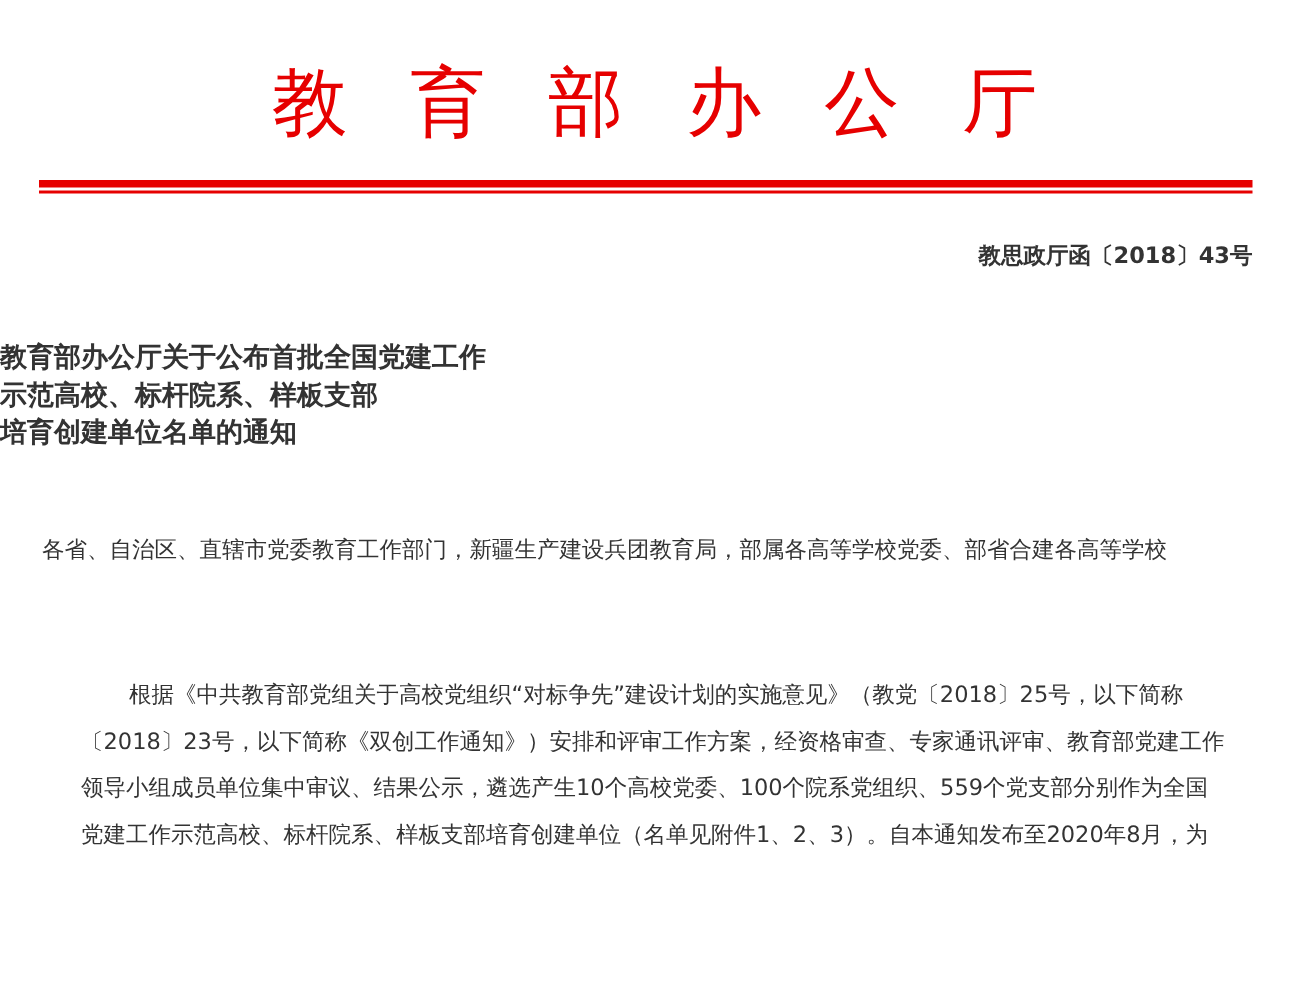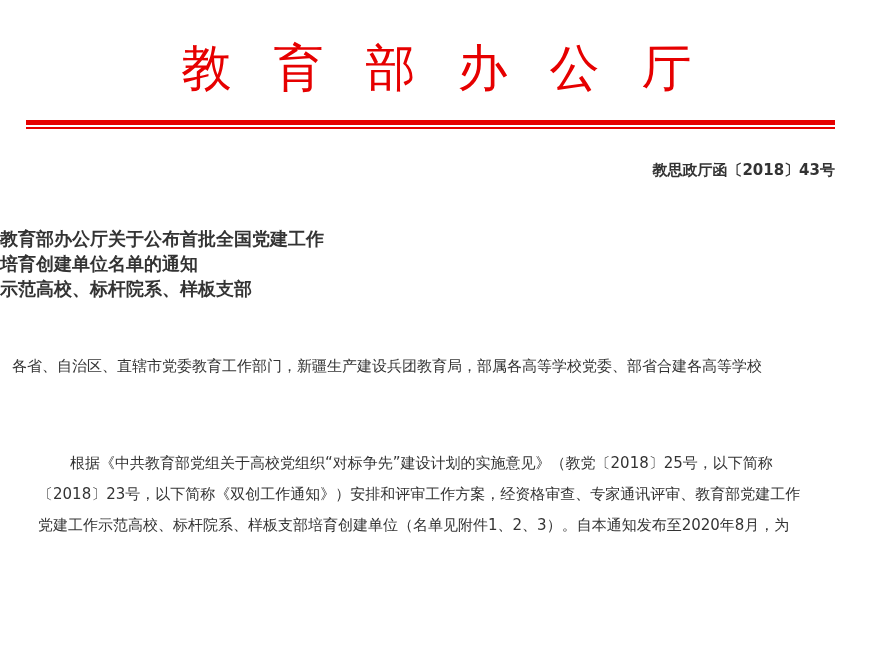--- a/index.html
+++ b/index.html
@@ -4,21 +4,21 @@
 <style>
   html, body { margin: 0; padding: 0; background: #ffffff; }
   body { width: 873px; height: 659px; position: relative; overflow: hidden; font-family: "DejaVu Sans", "Liberation Sans", sans-serif; color: #333333; }
   .masthead { position: absolute; left: 0; top: 38px; width: 873px; height: 60px; display: flex; justify-content: center; }
   .masthead-char { font-family: "DejaVu Serif", "Liberation Serif", serif; color: #e60000; font-size: 50px; line-height: 60px; width: 62px; text-align: center; margin: 0 15px; }
   .rule-thick { position: absolute; left: 26px; width: 809px; top: 120px; height: 5px; background: #e60000; }
   .rule-thin { position: absolute; left: 26px; width: 809px; top: 127px; height: 2px; background: #e60000; }
   .doc-number { position: absolute; right: 38px; top: 160px; font-size: 15px; font-weight: bold; color: #333333; line-height: 20px; text-align: center; }
   .title { position: absolute; left: 0; width: 873px; top: 226px; text-align: left; font-size: 18px; font-weight: bold; color: #333333; line-height: 25px; }
   .title div { white-space: nowrap; }
-  .para { position: absolute; left: 12px; width: 815px; font-size: 15px; line-height: 31px; color: #333333; }
+  .para { position: absolute; left: 28px; width: 815px; font-size: 15px; line-height: 31px; color: #333333; }
   .addressee { top: 351px; }
   .body-para { top: 448px; margin-left: 26px; }
   .para .line { white-space: nowrap; display: block; }
   .indent { padding-left: 32px; }
 </style>
 </head>
 <body>
 
 <div class="masthead">
   <span class="masthead-char">教</span>
@@ -29,25 +29,26 @@
   <span class="masthead-char">厅</span>
 </div>
 
 <div class="rule-thick"></div>
 <div class="rule-thin"></div>
 
 <div class="doc-number">教思政厅函〔2018〕43号</div>
 
 <div class="title">
   <div>教育部办公厅关于公布首批全国党建工作</div>
+  <div>示范高校、标杆院系、样板支部</div>
   <div>培育创建单位名单的通知</div>
-  <div>示范高校、标杆院系、样板支部</div>
 </div>
 
 <div class="para addressee">
   <span class="line">各省、自治区、直辖市党委教育工作部门，新疆生产建设兵团教育局，部属各高等学校党委、部省合建各高等学校</span>
 </div>
 
 <div class="para body-para">
   <span class="line indent">根据《中共教育部党组关于高校党组织“对标争先”建设计划的实施意见》（教党〔2018〕25号，以下简称</span>
   <span class="line">〔2018〕23号，以下简称《双创工作通知》）安排和评审工作方案，经资格审查、专家通讯评审、教育部党建工作</span>
+  <span class="line">领导小组成员单位集中审议、结果公示，遴选产生10个高校党委、100个院系党组织、559个党支部分别作为全国</span>
   <span class="line">党建工作示范高校、标杆院系、样板支部培育创建单位（名单见附件1、2、3）。自本通知发布至2020年8月，为</span>
 </div>
 
 </body></html>

